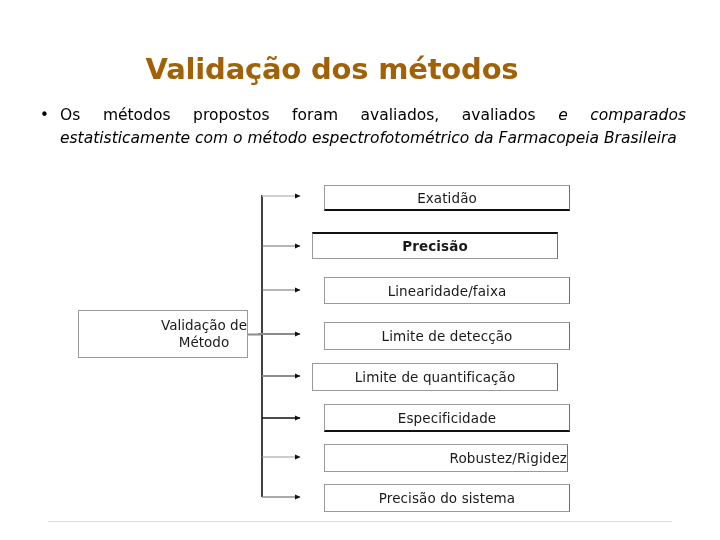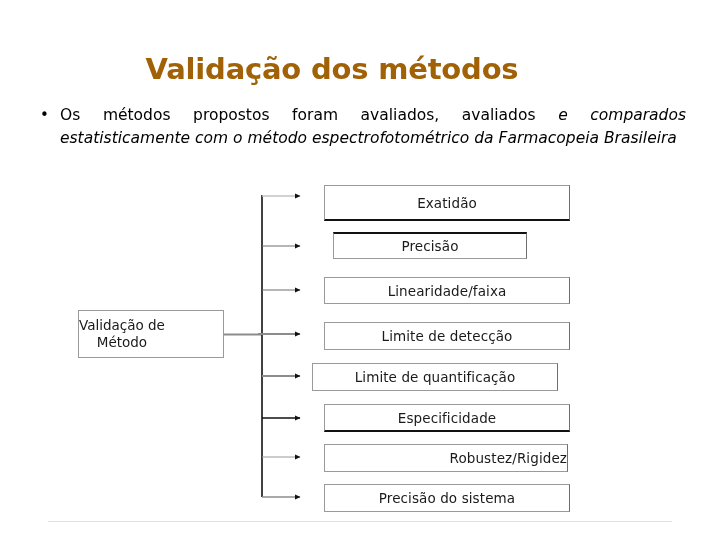--- a/index.html
+++ b/index.html
@@ -86,28 +86,28 @@
     color: #1a1a1a;
     letter-spacing: 0.1px;
   }
   .node-box.emph-top { border-top: 2px solid #111111; }
   .node-box.emph-bottom { border-bottom: 2px solid #111111; }
 
   .root-box {
     position: absolute;
     left: 78px;
     top: 310px;
-    width: 146px;
+    width: 170px;
     height: 48px;
     box-sizing: border-box;
     background: #ffffff;
     border: 1px solid #9a9a9a;
     display: flex;
     align-items: center;
-    justify-content: flex-start;
+    justify-content: flex-end;
     text-align: center;
     font-size: 13.5px;
     line-height: 17px;
     color: #1a1a1a;
   }
 
   .baseline-rule {
     position: absolute;
     left: 48px;
     top: 521px;
@@ -151,25 +151,25 @@
   </svg>
 </div>
 
 <div class="root-box">
   <div>
     <span>Validação de</span><br>
     <span>Método</span>
   </div>
 </div>
 
-<div class="node-box emph-bottom" style="left:324px; top:185px; width:246px; height:36px;">
+<div class="node-box emph-bottom" style="left:324px; top:185px; width:246px; height:26px;">
   <span>Exatidão</span>
 </div>
 
-<div class="node-box emph-top" style="left:333px; top:232px; width:194px; height:27px;">
+<div class="node-box emph-top" style="left:312px; top:232px; width:246px; height:27px;font-weight:bold;">
   <span>Precisão</span>
 </div>
 
 <div class="node-box" style="left:324px; top:277px; width:246px; height:27px;">
   <span>Linearidade/faixa</span>
 </div>
 
 <div class="node-box" style="left:324px; top:322px; width:246px; height:28px;">
   <span>Limite de detecção</span>
 </div>

